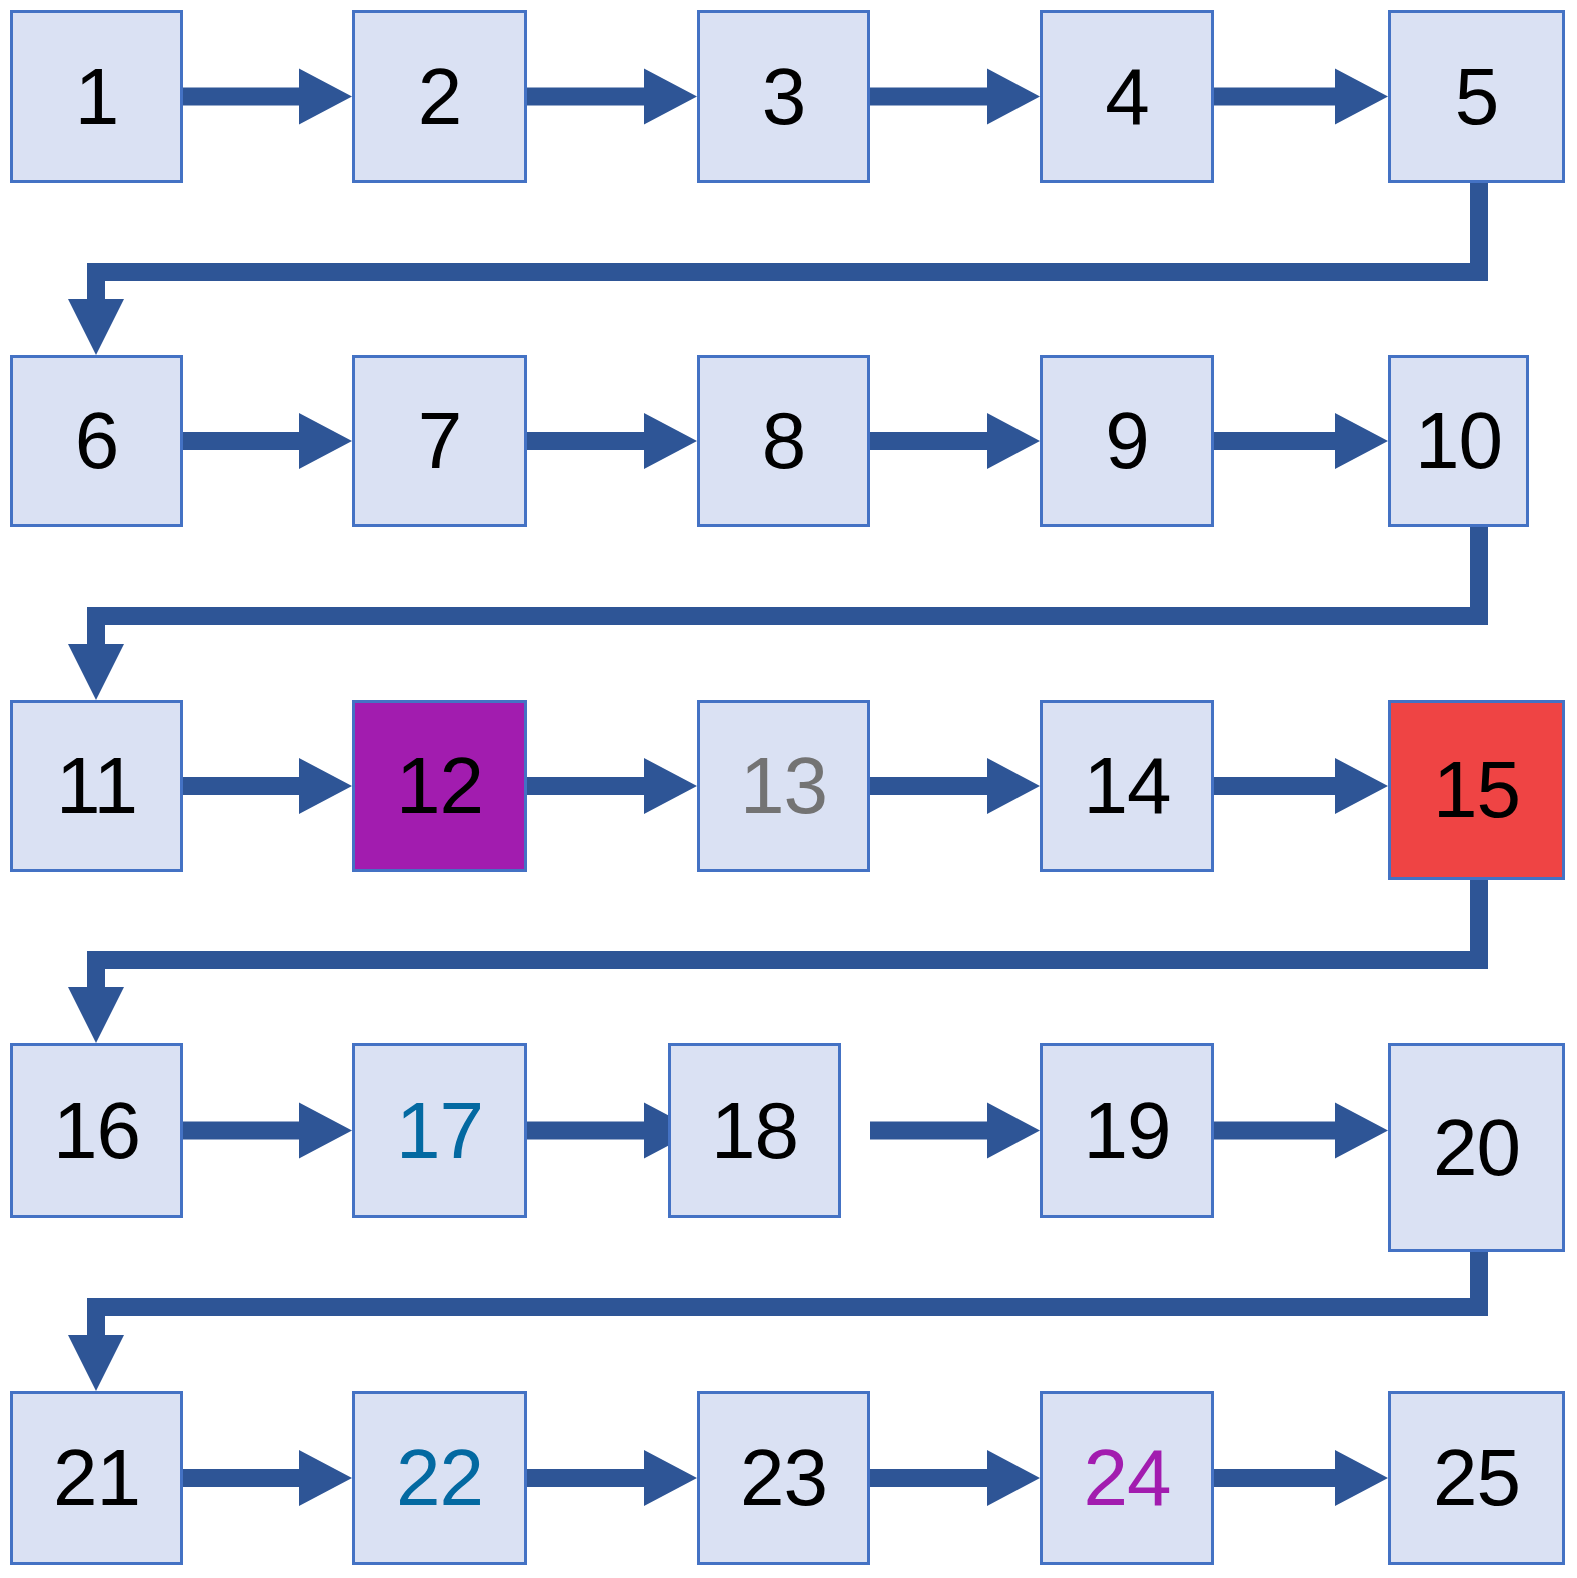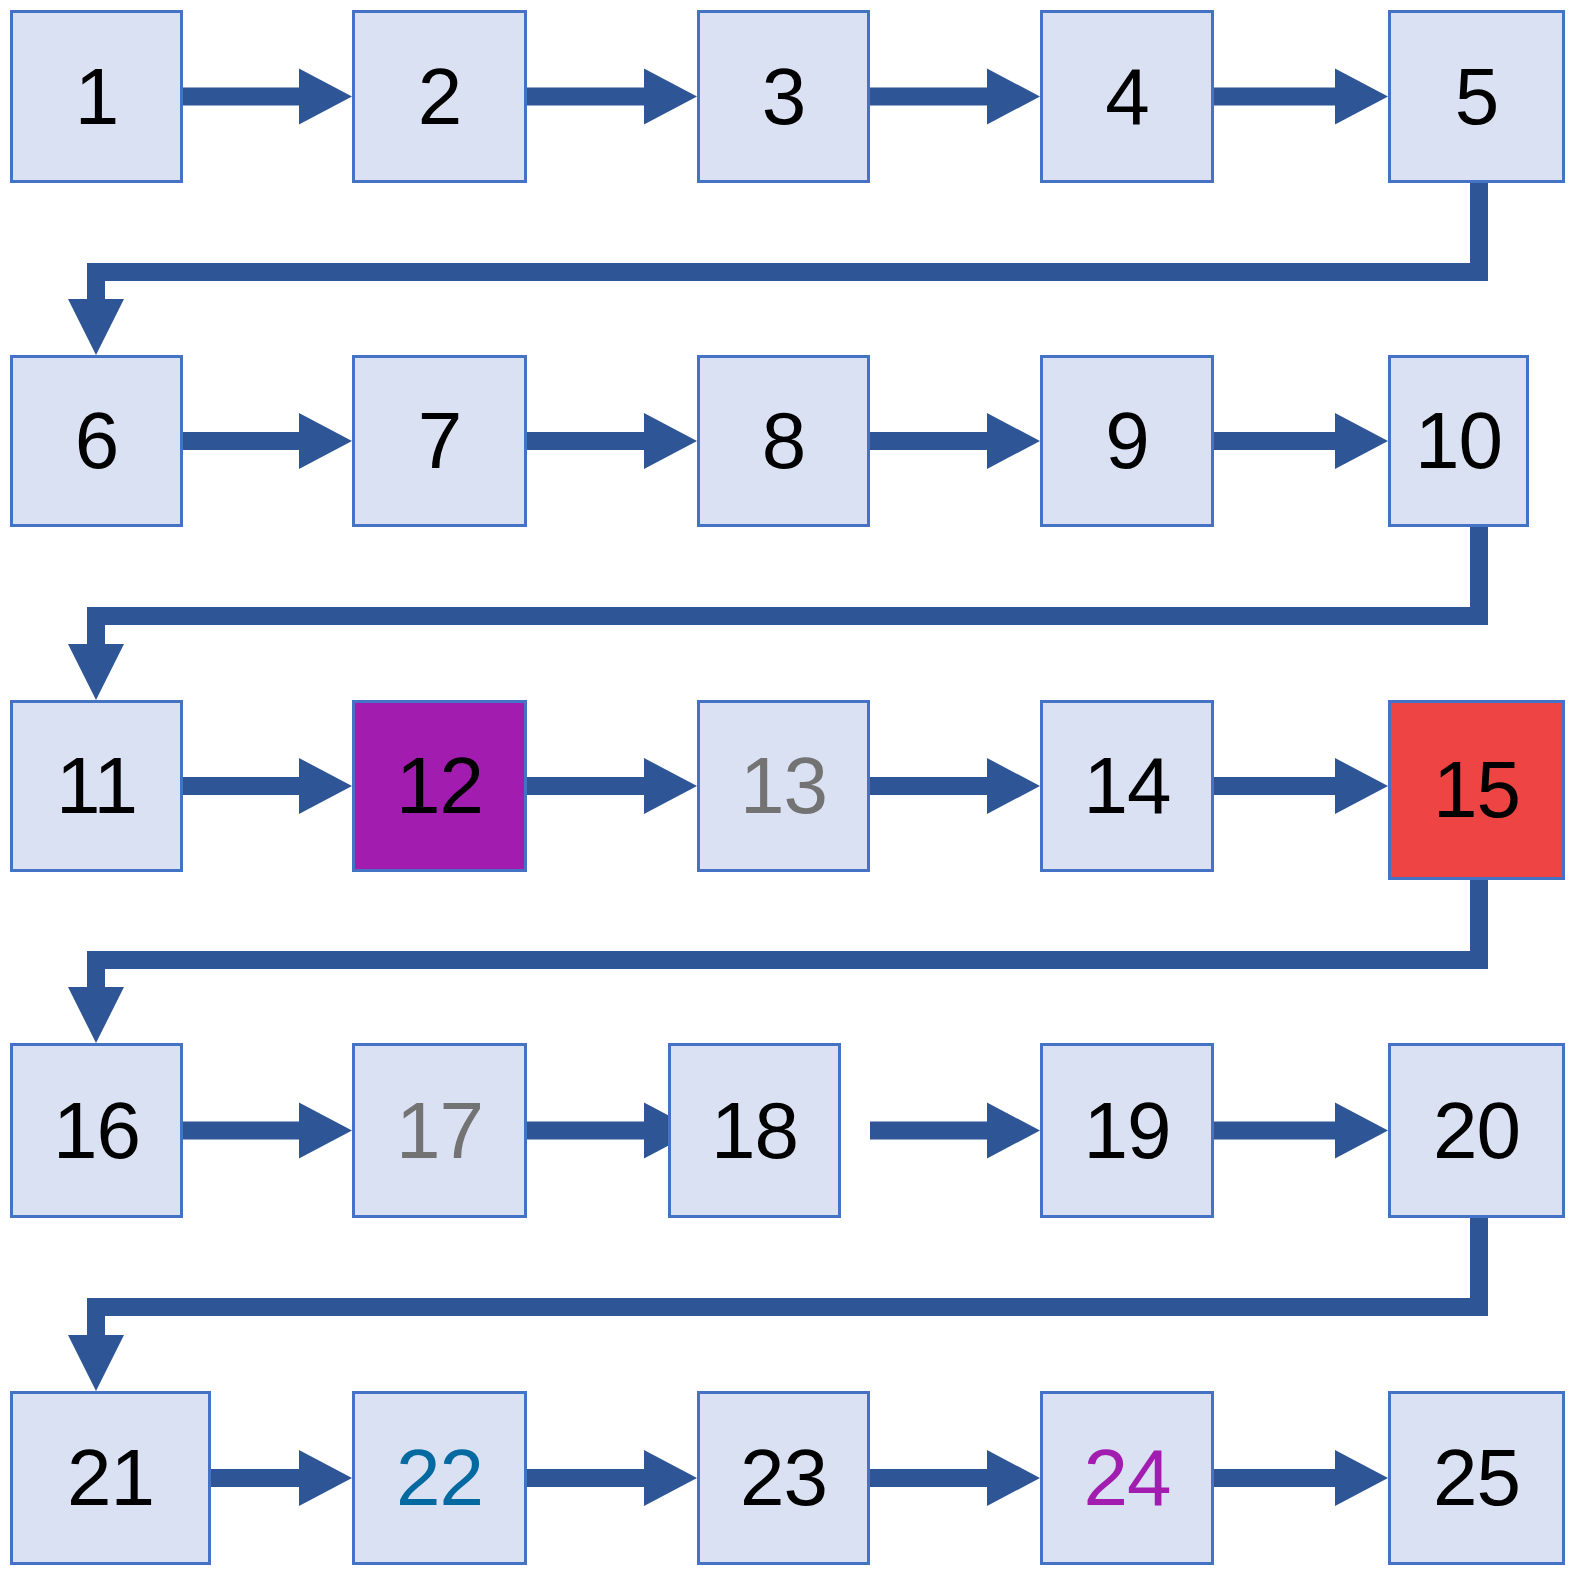--- a/index.html
+++ b/index.html
@@ -118,32 +118,32 @@
       <div class="node-box" style="left: 1040px; top: 700px; width: 174px; height: 172px; background: rgb(218, 225, 243); border-color: rgb(68, 114, 196);">
         <span class="node-label" style="color: rgb(0, 0, 0);">14</span>
       </div>
       <div class="node-box" style="left: 1388px; top: 700px; width: 177px; height: 180px; background: #ef4444; border-color: rgb(68, 114, 196);">
         <span class="node-label" style="color: rgb(0, 0, 0);">15</span>
       </div>
       <div class="node-box" style="left: 10px; top: 1043px; width: 173px; height: 175px; background: rgb(218, 225, 243); border-color: rgb(68, 114, 196);">
         <span class="node-label" style="color: rgb(0, 0, 0);">16</span>
       </div>
       <div class="node-box" style="left: 352px; top: 1043px; width: 175px; height: 175px; background: rgb(218, 225, 243); border-color: rgb(68, 114, 196);">
-        <span class="node-label" style="color: #737373;">17</span>
+        <span class="node-label" style="color: #0369a1;">17</span>
       </div>
       <div class="node-box" style="left: 668px; top: 1043px; width: 173px; height: 175px; background: rgb(218, 225, 243); border-color: rgb(68, 114, 196);">
         <span class="node-label" style="color: rgb(0, 0, 0);">18</span>
       </div>
       <div class="node-box" style="left: 1040px; top: 1043px; width: 174px; height: 175px; background: rgb(218, 225, 243); border-color: rgb(68, 114, 196);">
         <span class="node-label" style="color: rgb(0, 0, 0);">19</span>
       </div>
-      <div class="node-box" style="left: 1388px; top: 1043px; width: 177px; height: 175px; background: rgb(218, 225, 243); border-color: rgb(68, 114, 196);">
+      <div class="node-box" style="left: 1388px; top: 1043px; width: 177px; height: 209px; background: rgb(218, 225, 243); border-color: rgb(68, 114, 196);">
         <span class="node-label" style="color: rgb(0, 0, 0);">20</span>
       </div>
-      <div class="node-box" style="left: 10px; top: 1391px; width: 201px; height: 174px; background: rgb(218, 225, 243); border-color: rgb(68, 114, 196);">
+      <div class="node-box" style="left: 10px; top: 1391px; width: 173px; height: 174px; background: rgb(218, 225, 243); border-color: rgb(68, 114, 196);">
         <span class="node-label" style="color: rgb(0, 0, 0);">21</span>
       </div>
       <div class="node-box" style="left: 352px; top: 1391px; width: 175px; height: 174px; background: rgb(218, 225, 243); border-color: rgb(68, 114, 196);">
         <span class="node-label" style="color: #0369a1;">22</span>
       </div>
       <div class="node-box" style="left: 697px; top: 1391px; width: 173px; height: 174px; background: rgb(218, 225, 243); border-color: rgb(68, 114, 196);">
         <span class="node-label" style="color: rgb(0, 0, 0);">23</span>
       </div>
       <div class="node-box" style="left: 1040px; top: 1391px; width: 174px; height: 174px; background: rgb(218, 225, 243); border-color: rgb(68, 114, 196);">
         <span class="node-label" style="color: #a21caf;">24</span>

